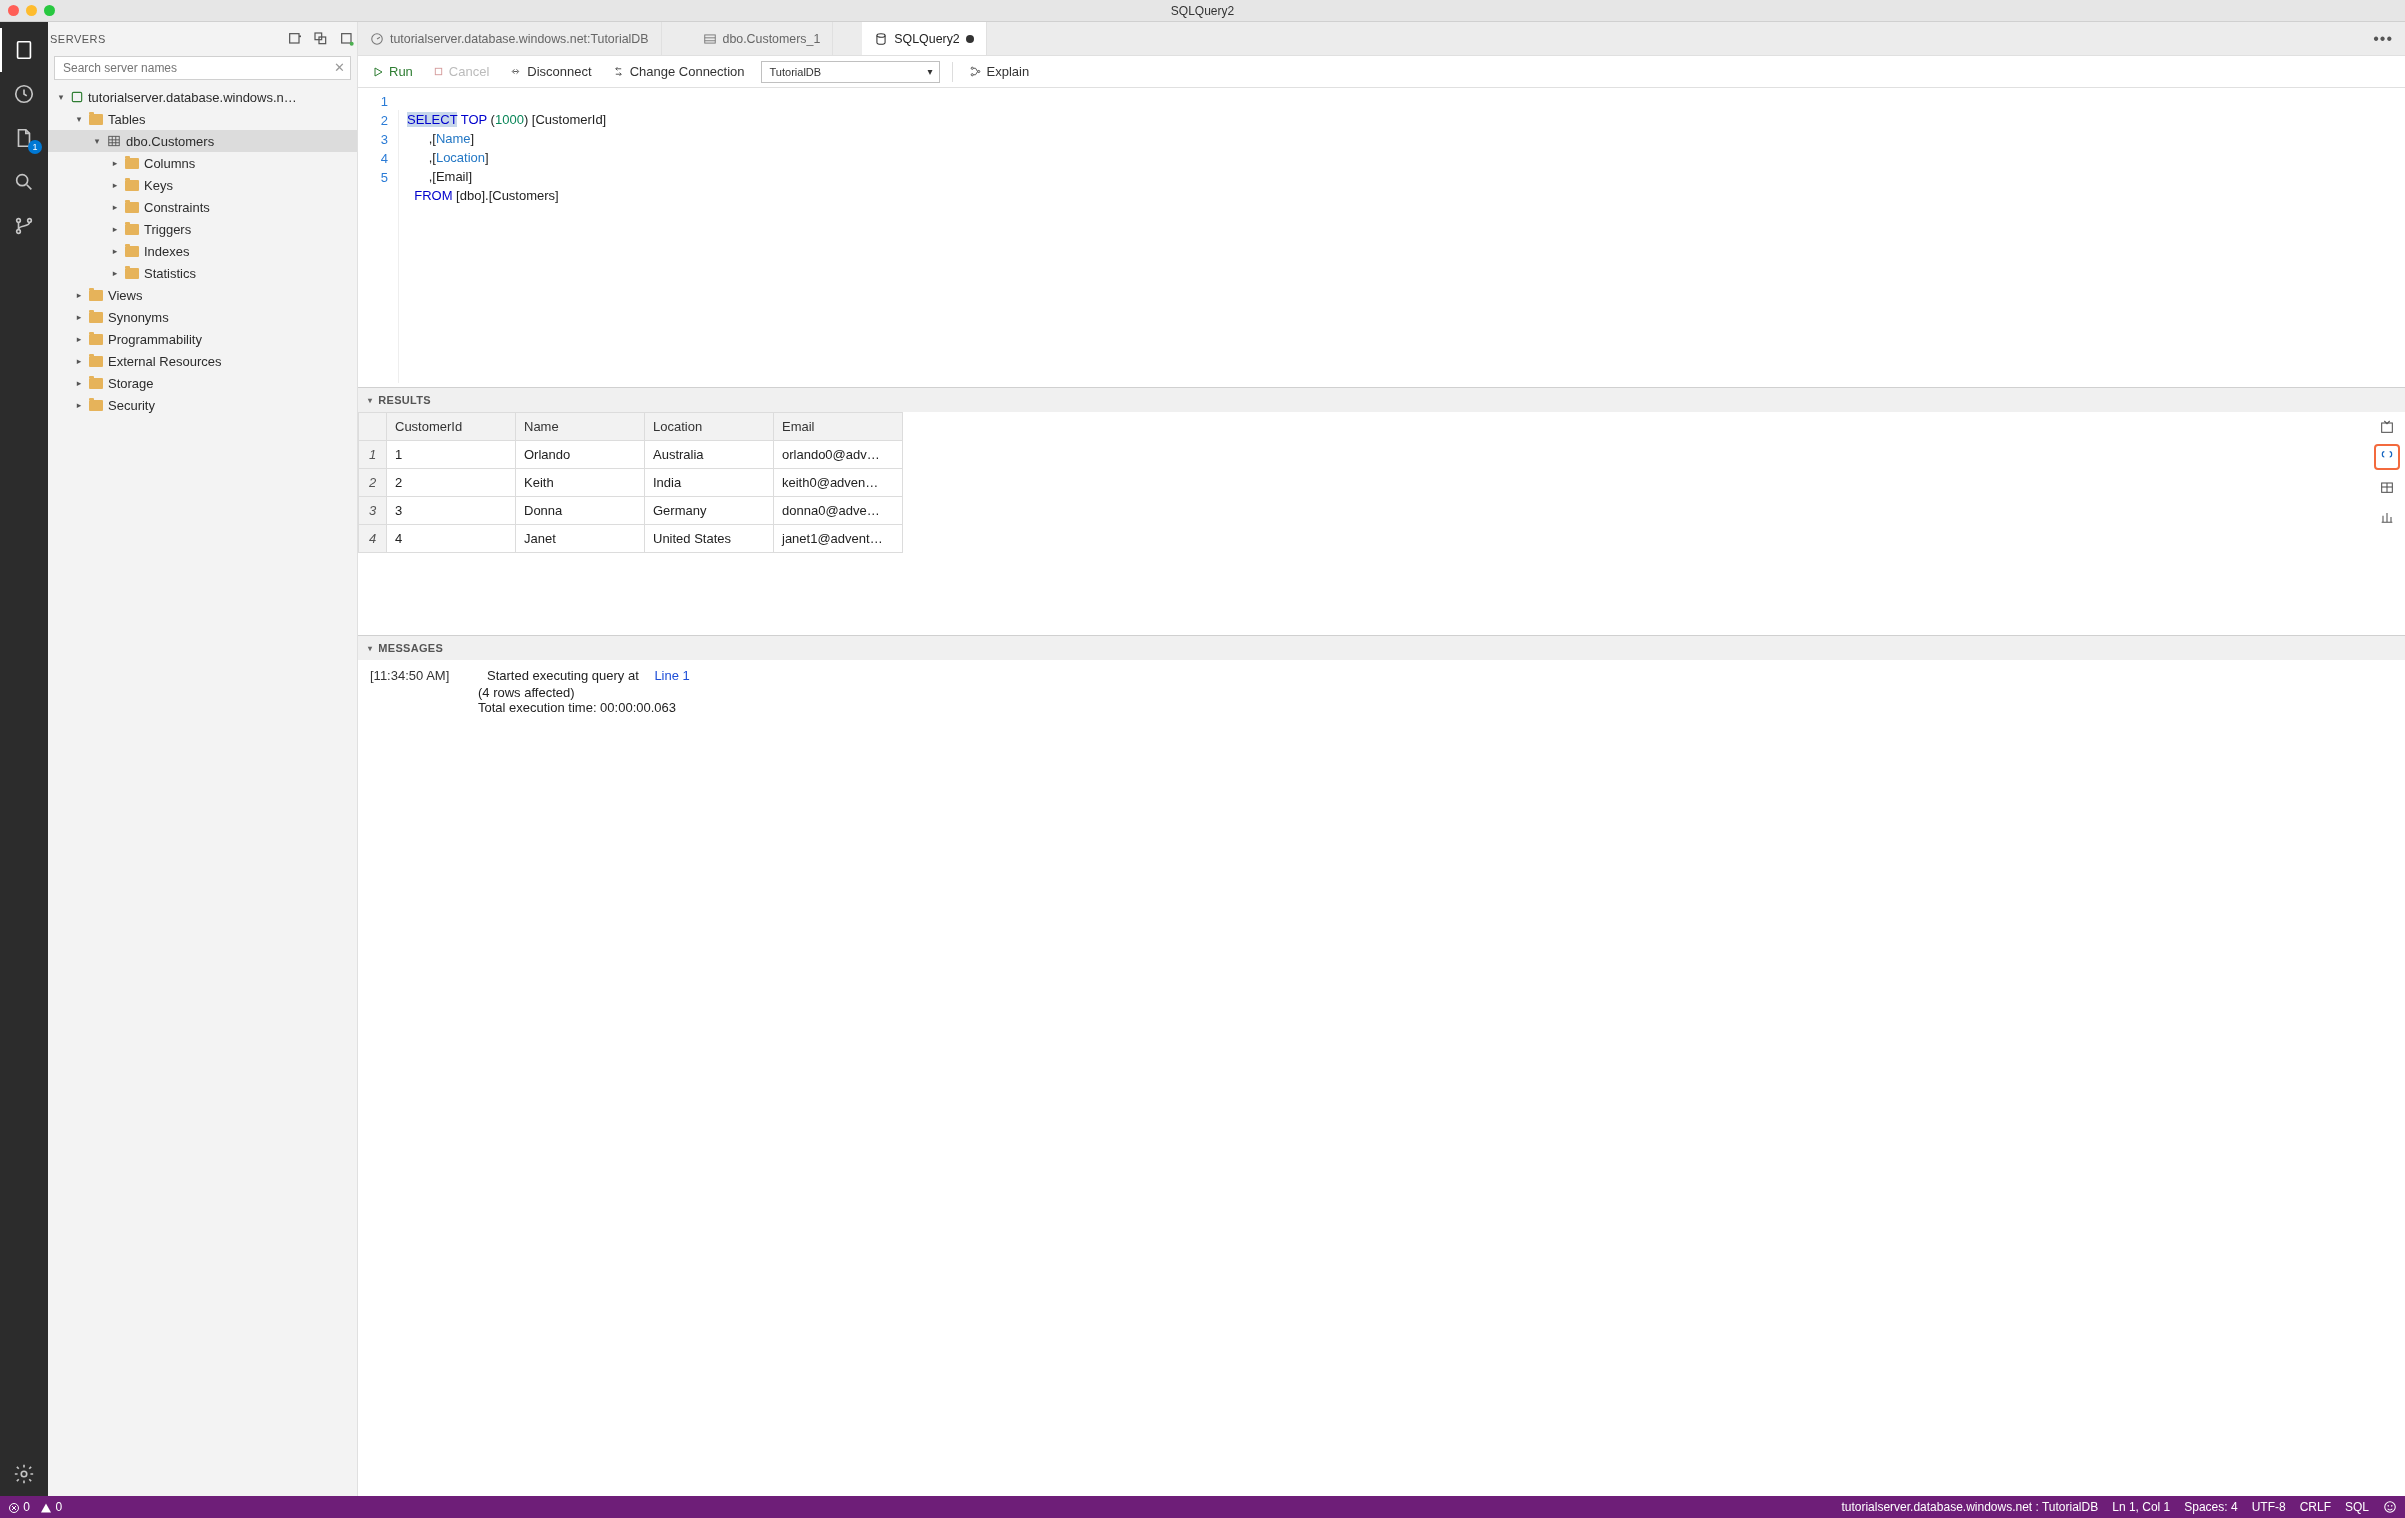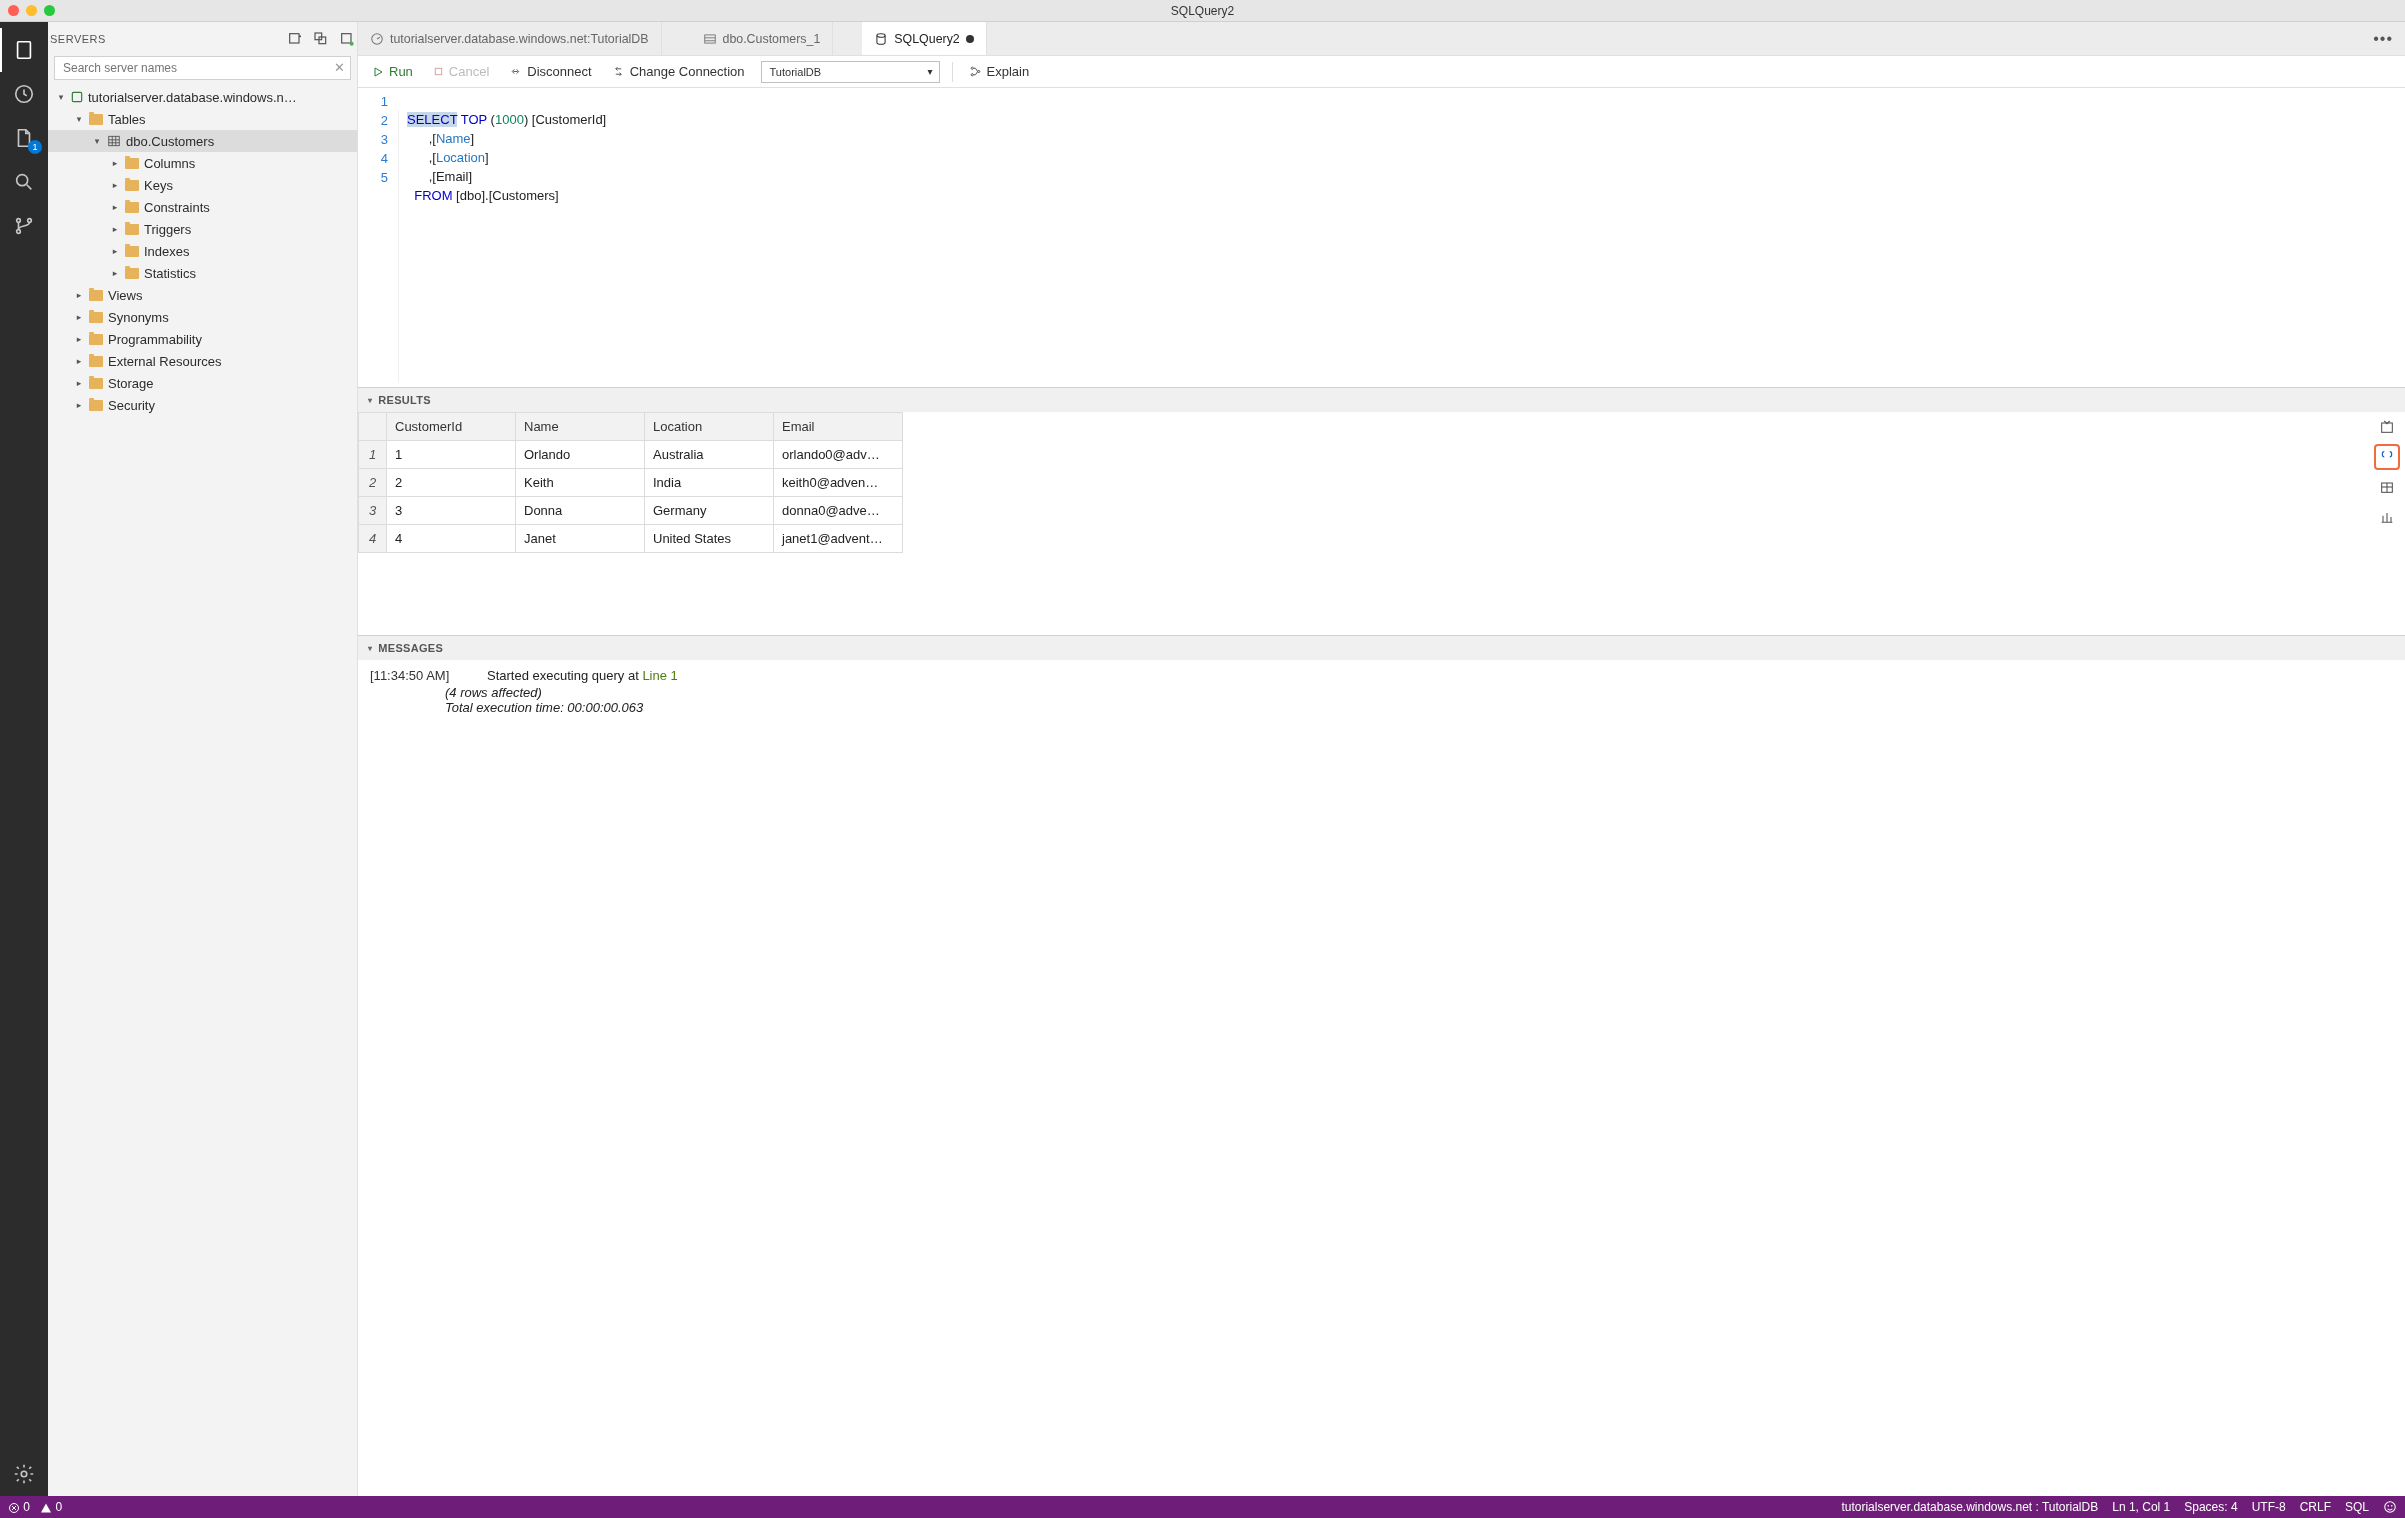--- a/index.html
+++ b/index.html
@@ -81,22 +81,22 @@
 table.grid .rownum { background:#f2f2f2; font-style:italic; color:#555; text-align:center; width:28px; }
 table.grid td.ellipsis { overflow:hidden; text-overflow:ellipsis; white-space:nowrap; max-width:127px; }
 .results-actions { width:36px; display:flex; flex-direction:column; align-items:center; gap:8px; padding-top:4px; color:#555; }
 .results-actions .ra { width:22px; height:22px; display:flex; align-items:center; justify-content:center; border-radius:2px; }
 .results-actions .ra.highlight { outline:2px solid #f36a3d; }
 
 
 .messages-body { padding:6px 12px; font-size:13px; color:#222; background:#fff; }
 .messages-body .line { display:flex; gap:8px; margin:2px 0; }
 .messages-body .ts { color:#333; min-width:109px; }
-.messages-body a { color:#4d7c0f; text-decoration:none; }
-.messages-body .indent { margin-left:75px;font-style:italic; }
+.messages-body a { color:#1d4ed8; text-decoration:none;margin-left:12px; }
+.messages-body .indent { margin-left:108px; }
 
 
 .statusbar { height:22px; background:#6e1e78; color:#fff; display:flex; align-items:center; font-size:12px; padding:0 8px; gap:14px; }
 .statusbar .left { display:flex; align-items:center; gap:10px; }
 .statusbar .right { margin-left:auto; display:flex; align-items:center; gap:14px; }
 
 svg { display:block; }
 </style>
 </head>
 <body>

